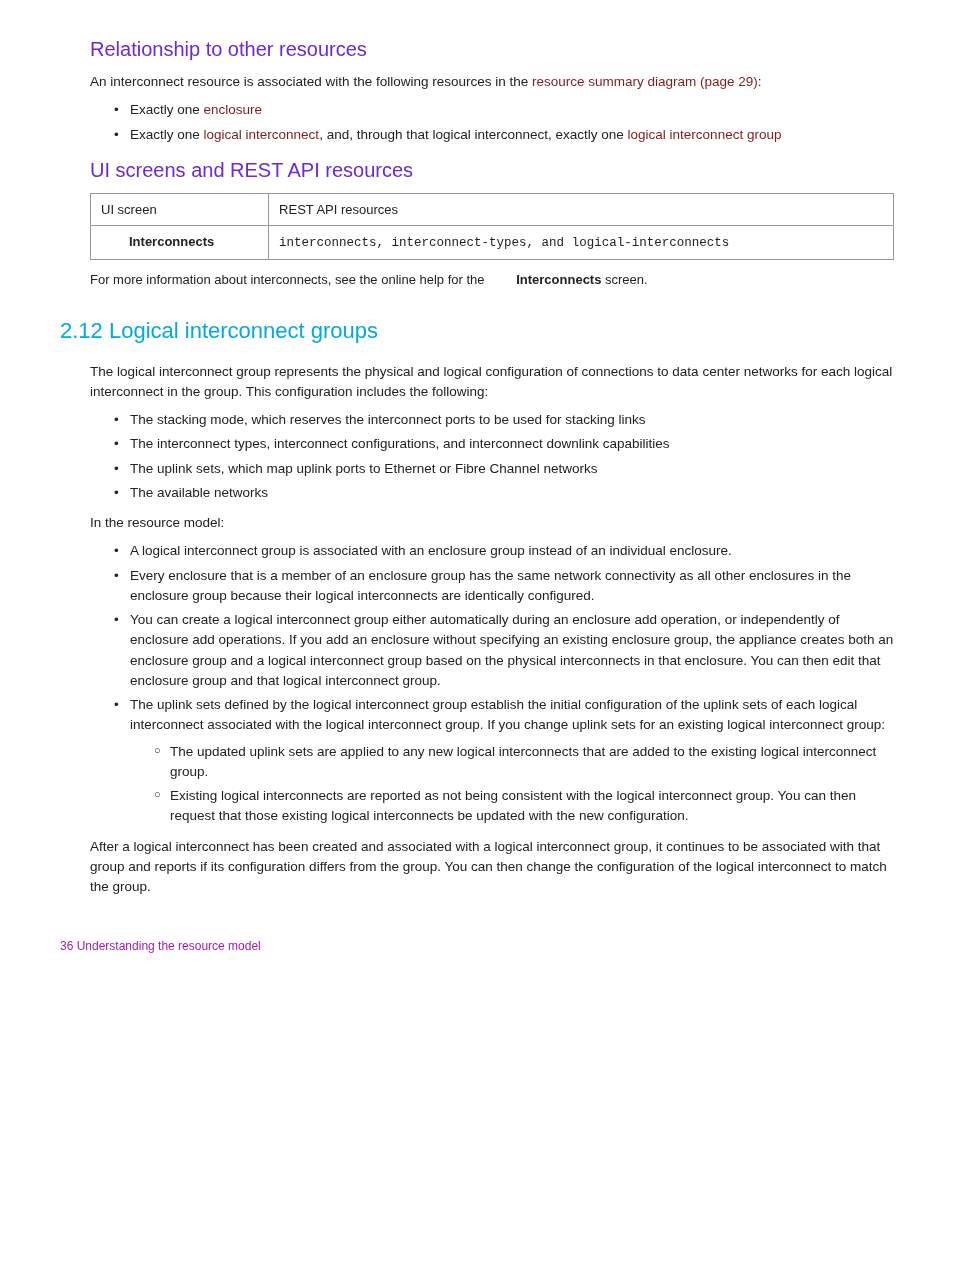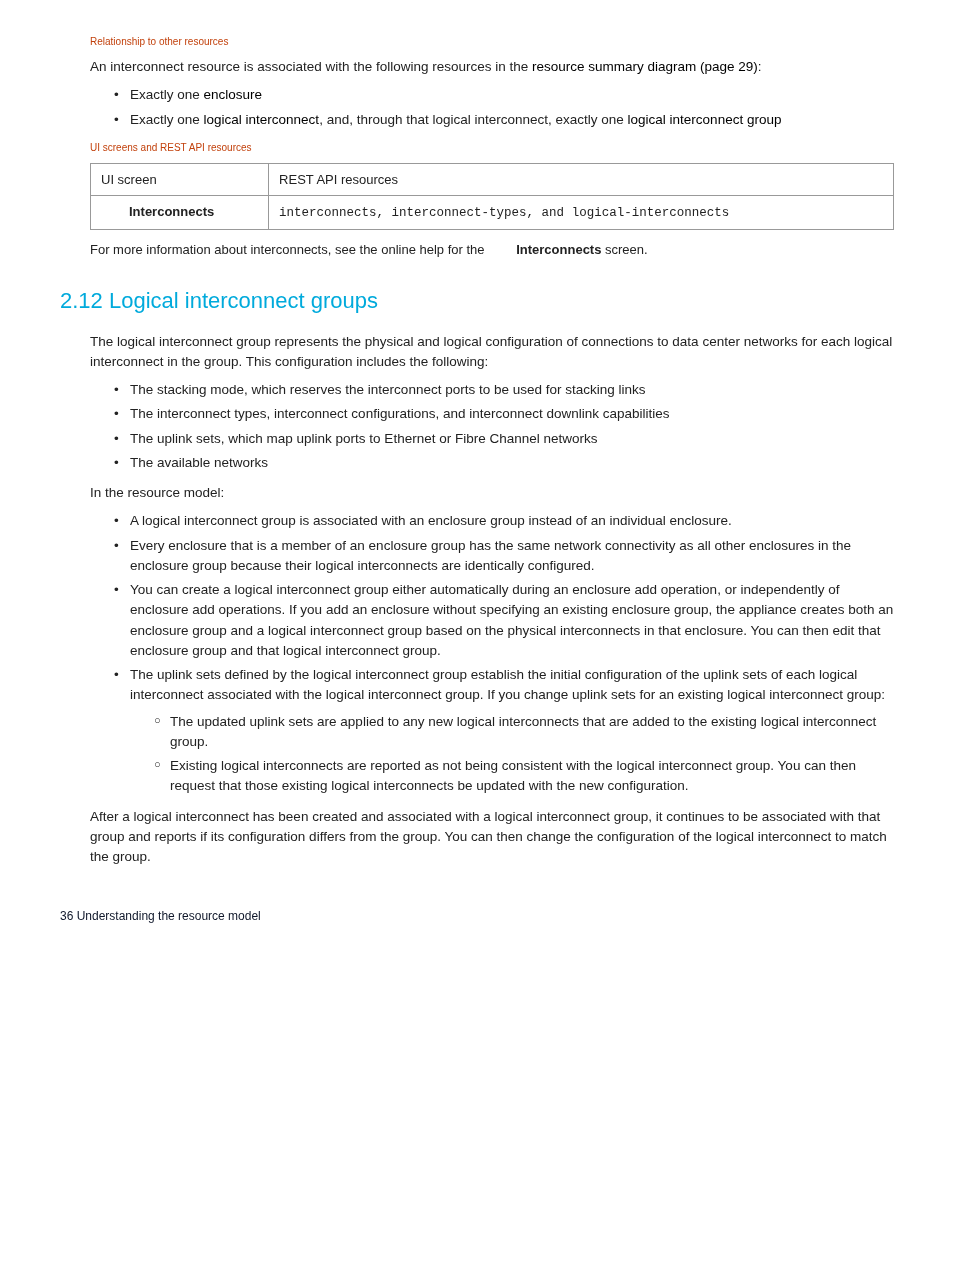--- a/index.html
+++ b/index.html
@@ -11,35 +11,35 @@
       background: #ffffff;
       font-family: Arial, Helvetica, sans-serif;
       font-size: 13.5px;
       color: #222222;
       line-height: 1.5;
       padding: 30px 60px 40px 60px;
       width: 954px;
       min-height: 1271px;
     }
     .section-heading {
-      color: #c2410c;
-      font-size: 10px;
+      color: #6d28d9;
+      font-size: 20px;
       font-weight: normal;
       margin-bottom: 8px;
       margin-top: 4px;
     }
     .chapter-heading {
       color: #00aadc;
       font-size: 22px;
       font-weight: normal;
       margin-top: 24px;
       margin-bottom: 15px;
     }
     .link {
-      color: #000000;
+      color: #7f1d1d;
       text-decoration: none;
     }
     p {
       margin-bottom: 8px;
     }
     ul {
       margin: 6px 0 10px 24px;
       list-style: none;
     }
     ul li {
@@ -86,21 +86,21 @@
       font-weight: bold;
       padding-left: 28px;
     }
     .footer-text {
       margin-top: 10px;
       font-size: 13px;
     }
     .page-footer {
       margin-top: 40px;
       font-size: 12px;
-      color: #0f172a;
+      color: #a21caf;
     }
     .section-block {
       padding-left: 30px;
     }
   </style>
 </head>
 <body>
 
 <div class="section-block">
 

